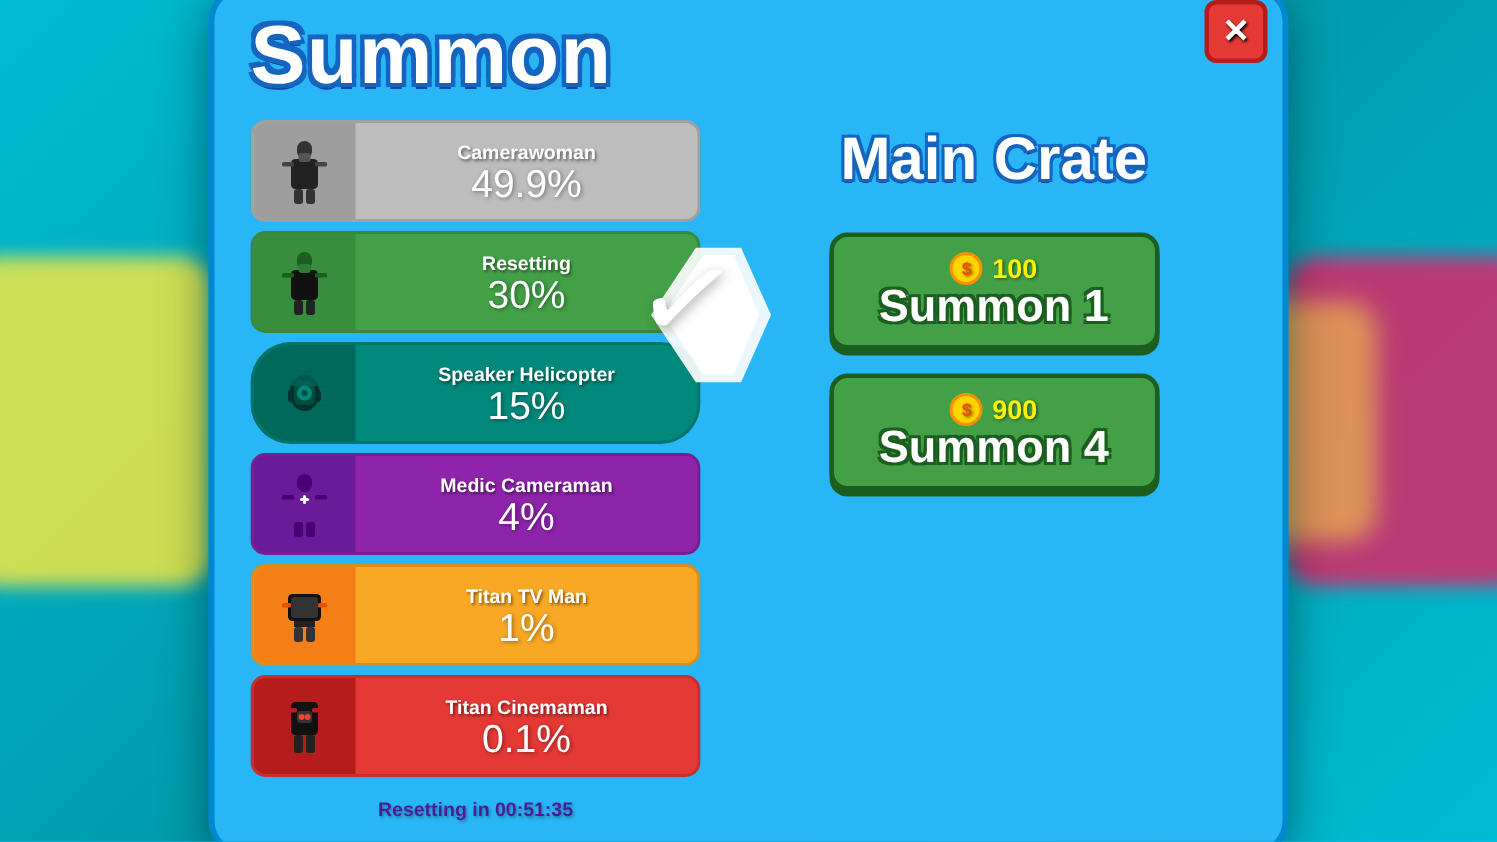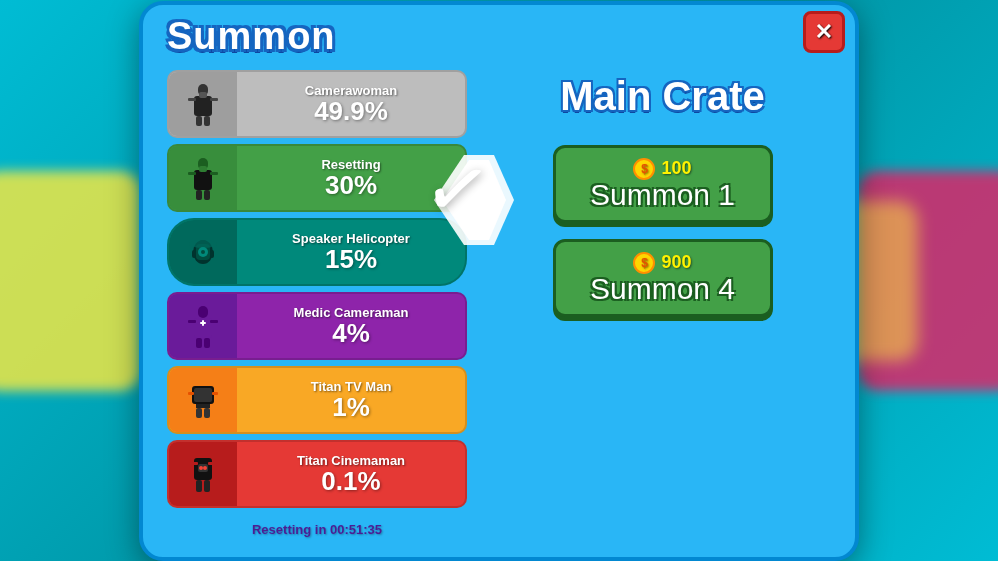--- a/index.html
+++ b/index.html
@@ -70,21 +70,21 @@
       box-shadow: 0 8px 32px rgba(0,0,0,0.4);
     }
     .modal-header {
       display: flex;
       align-items: center;
       justify-content: space-between;
       padding: 10px 0 8px 0;
       position: relative;
     }
     .modal-title {
-      font-size: 38px;
+      font-size: 55px;
       font-weight: 900;
       color: #fff;
       text-shadow: -3px -3px 0 #1565c0, 3px -3px 0 #1565c0, -3px 3px 0 #1565c0, 3px 3px 0 #1565c0, 0 4px 0 #0d47a1;
       letter-spacing: 1px;
     }
     .close-btn {
       background: #e53935;
       border: 3px solid #b71c1c;
       border-radius: 8px;
       width: 42px;
@@ -139,21 +139,21 @@
     }
     .item-name {
       font-size: 13px;
       font-weight: 700;
       color: #fff;
       text-shadow: 1px 1px 2px rgba(0,0,0,0.5);
       text-align: center;
     }
     .item-pct {
       font-size: 26px;
-      font-weight: 700;
+      font-weight: 400;
       color: #fff;
       text-shadow: 1px 1px 3px rgba(0,0,0,0.4);
       line-height: 1;
     }
     .row-gray { background: #bdbdbd; }
     .row-gray .item-icon { background: #9e9e9e; }
     .row-green { background: #43a047; }
     .row-green .item-icon { background: #388e3c; }
     .row-teal { background: #00897b; border-radius: 27px; }
     .row-teal .item-icon { background: #00695c; }
@@ -216,21 +216,21 @@
       border: 2px solid #ff8f00;
       display: flex;
       align-items: center;
       justify-content: center;
       font-size: 12px;
       color: #e65100;
       font-weight: 900;
     }
     .summon-label {
       font-size: 30px;
-      font-weight: 400;
+      font-weight: 700;
       color: #fff;
       text-shadow: -2px -2px 0 #1b5e20, 2px -2px 0 #1b5e20, -2px 2px 0 #1b5e20, 2px 2px 0 #1b5e20;
       line-height: 1;
       text-align: right;
     }
   </style>
 </head>
 <body>
 
 <div class="bg-blur"></div>

